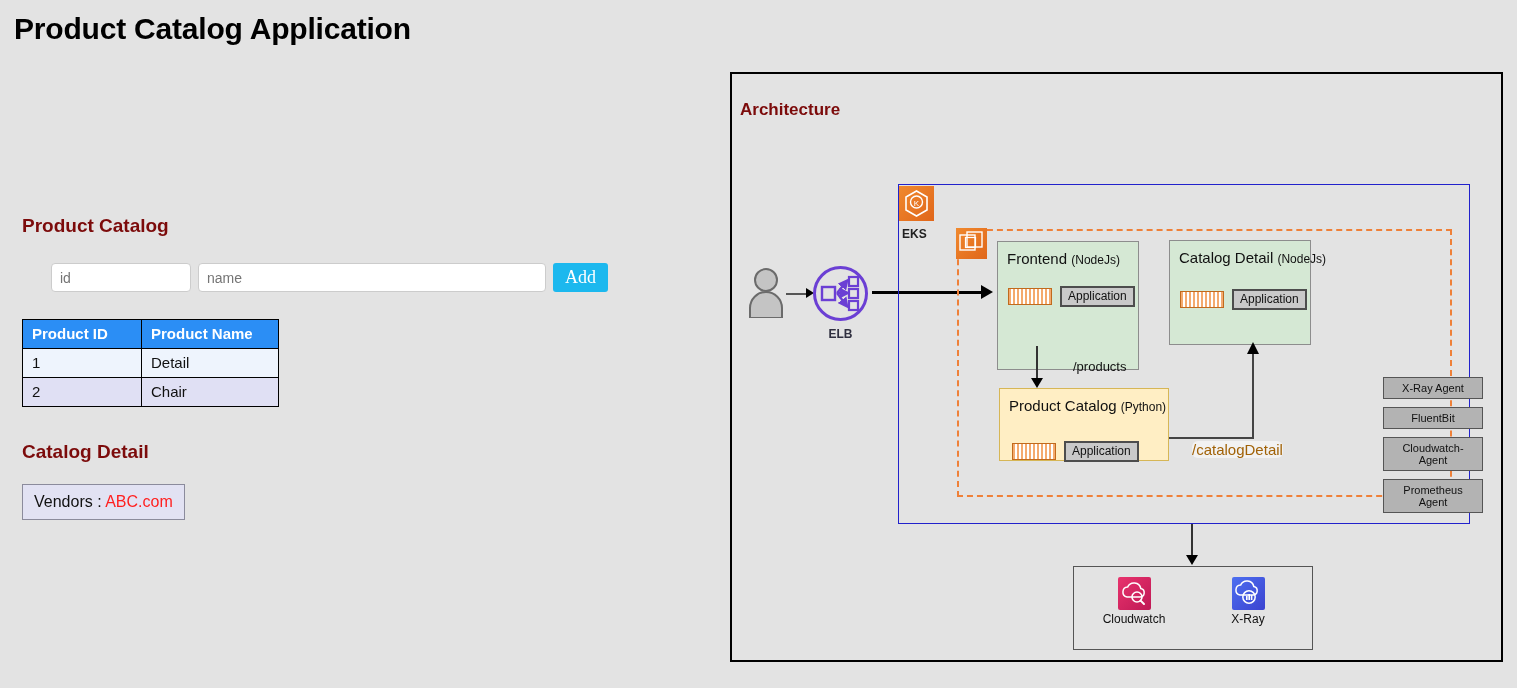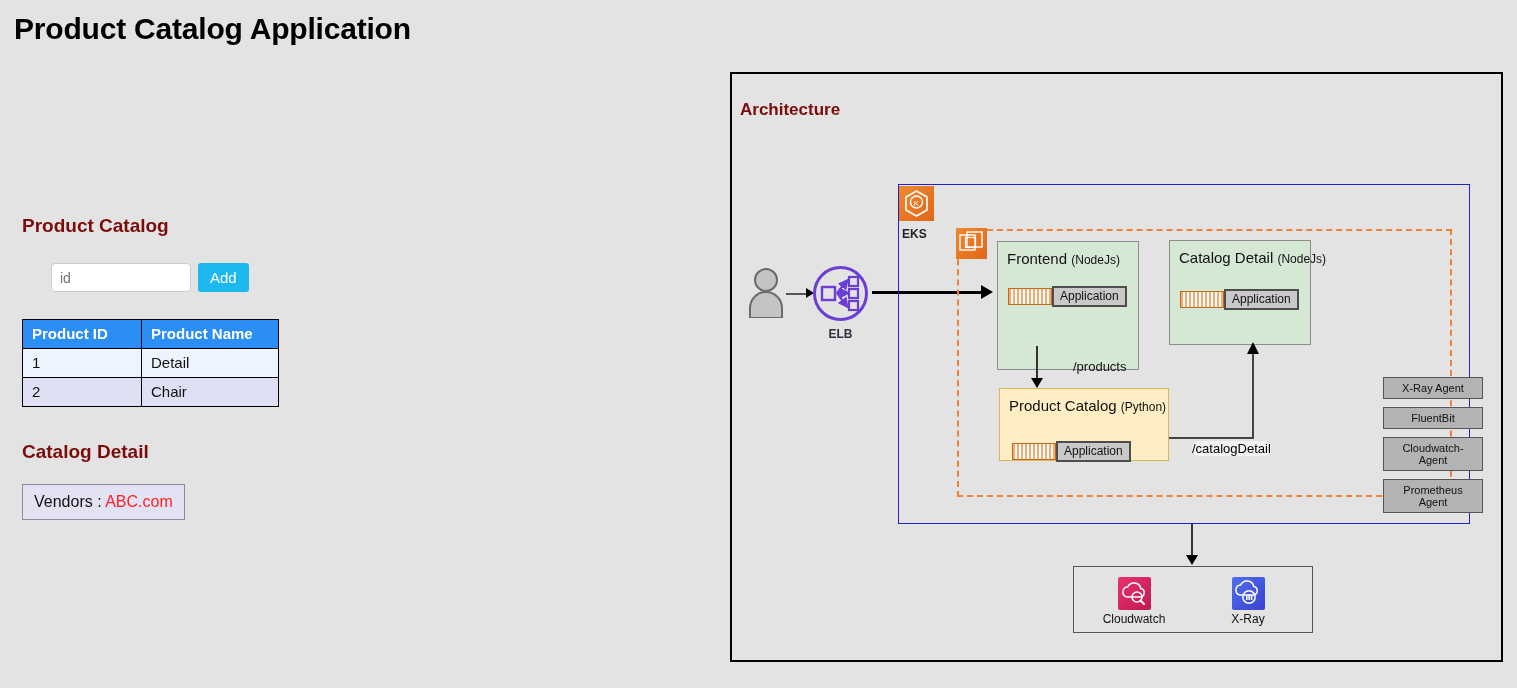--- a/index.html
+++ b/index.html
@@ -29,21 +29,21 @@
     font-family:"Liberation Sans",sans-serif;
     font-size:14px;color:#333;
     border:1px solid #ccc;border-radius:4px;
     background:#fff;padding:0 8px;height:29px;box-sizing:border-box;
     outline:none;
   }
   #id-input{width:140px;}
   #name-input{width:348px;}
   #add-button{
     background:#1cb8ee;color:#fff;border:none;border-radius:3px;
-    font-family:Liberation Sans, sans-serif;font-size:15px;
+    font-family:Liberation Serif, serif;font-size:18px;
     padding:0 12px;height:29px;cursor:pointer;
   }
 
   #product-table{
     left:22px;top:319px;border-collapse:collapse;
     font-size:15px;
     padding-left:40px;
   }
   #product-table th{
     background:#2b8ef5;color:#fff;font-weight:bold;
@@ -122,21 +122,21 @@
     background:#d5e8d4;
   }
   #pod-frontend{left:997px;top:241px;width:142px;height:129px;}
   #pod-catalogdetail{left:1169px;top:240px;width:142px;height:105px;}
   #pod-productcatalog{
     left:999px;top:388px;width:170px;height:73px;
     background:#ffeec4;border:1px solid #d6b656;
   }
   .pod-title{position:absolute;left:9px;top:8px;font-size:15px;color:#111;white-space:nowrap;}
   .pod-title .lang{font-size:12px;}
-  .pod-row{position:absolute;display:flex;align-items:center;}
+  .pod-row{position:absolute;display:flex;align-items:center;gap:8px;}
   #pod-frontend .pod-row{left:10px;top:44px;}
   #pod-catalogdetail .pod-row{left:10px;top:48px;}
   #pod-productcatalog .pod-row{left:12px;top:52px;}
 
   .container-icon{
     width:44px;height:17px;
     background:#f0a060;
     border:1px solid #c06a1e;
     box-sizing:border-box;
     background-image:repeating-linear-gradient(90deg,#f4aa6e 0 2px,#ffffff 2px 4px);
@@ -153,59 +153,60 @@
     border-top:10px solid #000;border-left:6px solid transparent;border-right:6px solid transparent;
   }
   #label-products{left:1073px;top:359px;font-size:13px;color:#111;}
 
   #arrow-pc-cd-h{left:1169px;top:437px;width:85px;height:2px;background:#444;}
   #arrow-pc-cd-v{left:1252px;top:354px;width:2px;height:85px;background:#444;}
   #arrow-pc-cd-head{
     left:1247px;top:342px;width:0;height:0;
     border-bottom:12px solid #000;border-left:6px solid transparent;border-right:6px solid transparent;
   }
-  #label-catalogdetail{left:1192px;top:441px;font-size:13px;color:#000000;background:#f2f2f2;border-radius:6px;}
+  #label-catalogdetail{left:1192px;top:441px;font-size:15px;color:#a16207;background:#f2f2f2;border-radius:6px;}
 
   
   #agent-list{left:1343px;top:377px;display:flex;flex-direction:column;gap:8px;}
   .agent-chip{
     background:#b3b3b3;border:1px solid #555;
     font-size:11px;color:#111;text-align:center;
     padding:4px 8px;width:100px;box-sizing:border-box;margin-left:40px;
   }
 
   
   #arrow-eks-mon{left:1191px;top:524px;width:2px;height:34px;background:#333;}
   #arrow-eks-mon-head{
     left:1186px;top:555px;width:0;height:0;
     border-top:10px solid #000;border-left:6px solid transparent;border-right:6px solid transparent;
   }
 
   
   #monitoring-box{
-    left:1073px;top:566px;width:240px;height:67px;
+    left:1073px;top:566px;width:240px;height:84px;
     border:1px solid #555;background:#e3e3e3;box-sizing:border-box;
   }
   .mon-item{position:absolute;text-align:center;width:80px;}
   #mon-cloudwatch{left:20px;top:10px;}
   #mon-xray{left:134px;top:10px;}
   .mon-icon{width:33px;height:33px;margin:0 auto 2px auto;border-radius:2px;}
   #cloudwatch-icon{background:linear-gradient(135deg,#e8336d,#bf1955);}
   #xray-icon{background:linear-gradient(135deg,#4d6ff0,#3b43d0);}
   .mon-label{font-size:12px;color:#111;}
 </style>
 </head>
 <body>
 
 <div class="abs" id="app-title">Product Catalog Application</div>
 
 <div class="abs section-heading" id="product-catalog-heading">Product Catalog</div>
 
 <div class="abs" id="form-row">
   <input id="id-input" type="text" placeholder="id" style="">
+  <input id="name-input" type="text" placeholder="name" style="">
   <button id="add-button">Add</button>
 </div>
 
 <table class="abs" id="product-table">
   <thead>
     <tr>
       <th>Product ID</th>
       <th>Product Name</th>
     </tr>
   </thead>

